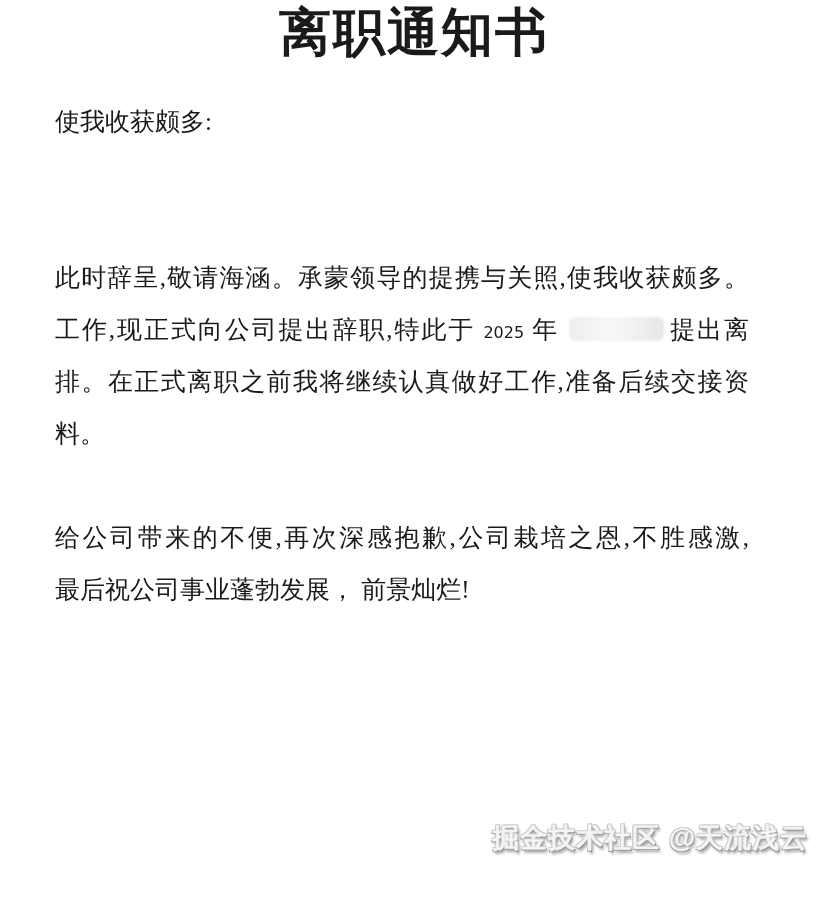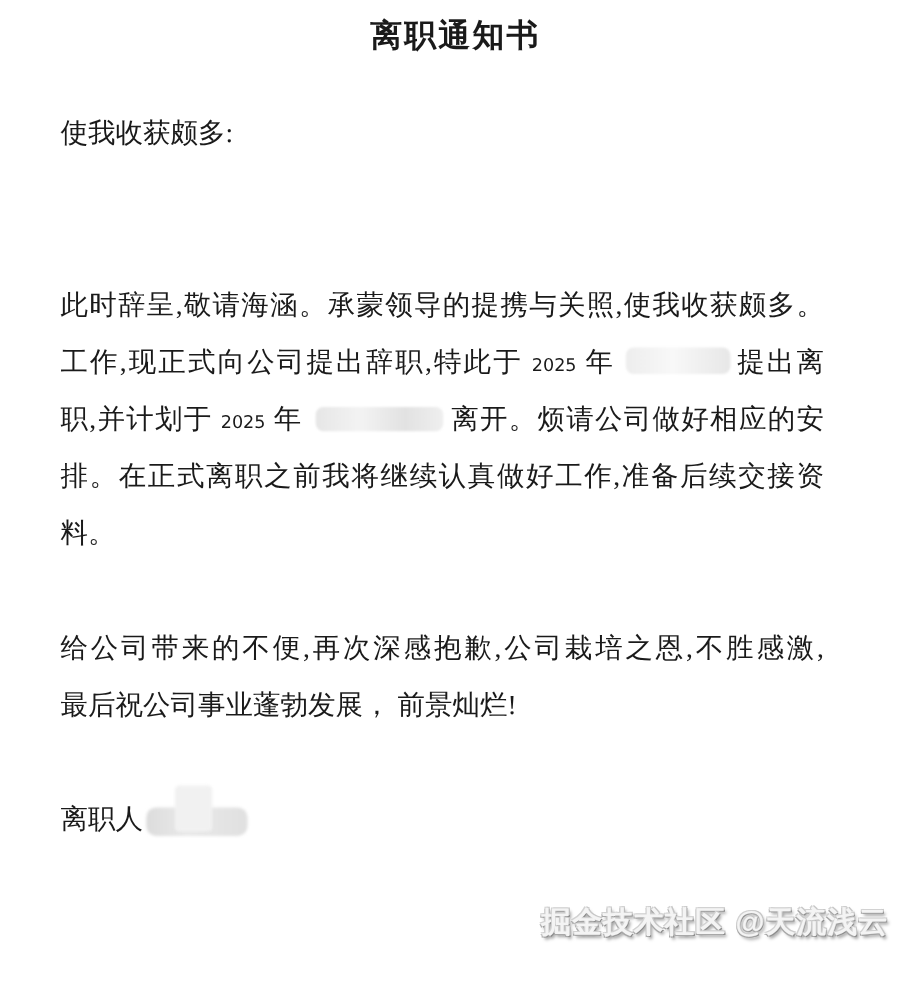--- a/index.html
+++ b/index.html
@@ -11,21 +11,21 @@
     position: relative;
     width: 828px;
     height: 908px;
     background: #ffffff;
     font-family: "Liberation Serif", serif;
     color: #1a1a1a;
     overflow: hidden;
   }
   .title {
     margin: 10px 0 2px 0;
-    font-size: 29px;
+    font-size: 52px;
     line-height: 46px;
     font-weight: 700;
     text-align: center;
     letter-spacing: 2px;
   }
   .content {
     position: absolute;
     left: 55px;
     top: 96px;
     width: 694px;
@@ -124,33 +124,31 @@
     <div class="spacer"></div>
 
 
     <div class="spacer"></div>
 
     <div class="line fill">此时辞呈,敬请海涵。承蒙领导的提携与关照,使我收获颇多。</div>
 
 
     <div class="line fill"><span>工作,现正式向公司提出辞职,特此于</span> <span class="num">2025</span> <span>年</span><span class="redact redact-a"></span><span>提出离</span></div>
 
-    <div class="line fill"><span>职,并计划于</span> <span class="num">2025</span> <span>年</span><span class="redact redact-b"></span><span>离开。烦请公司做好相应的安</span></div>
 
     <div class="line fill">排。在正式离职之前我将继续认真做好工作,准备后续交接资</div>
 
     <div class="line">料。</div>
 
     <div class="spacer"></div>
 
     <div class="line fill">给公司带来的不便,再次深感抱歉,公司栽培之恩,不胜感激,</div>
 
     <div class="line">最后祝公司事业蓬勃发展， 前景灿烂!</div>
 
     <div class="spacer"></div>
 
-    <div class="line"><span>离职人</span><span class="sign-redact"><span class="blob-main"></span><span class="blob-upper"></span></span></div>
 
   </div>
 
   <div class="watermark">掘金技术社区 @天流浅云</div>
 
 </div>
 
 </body></html>

